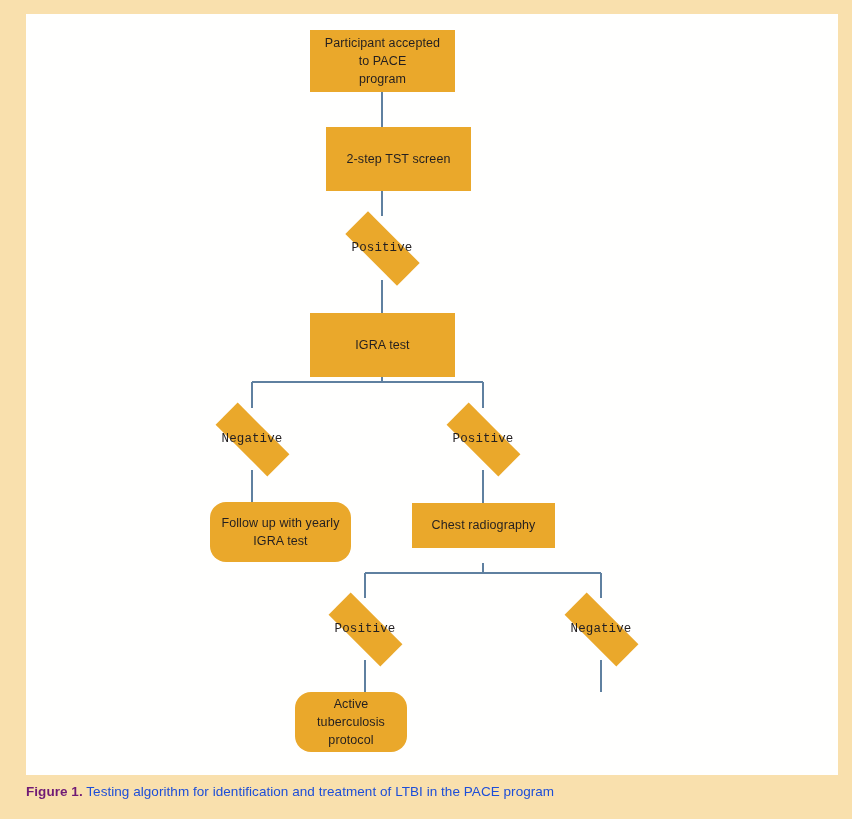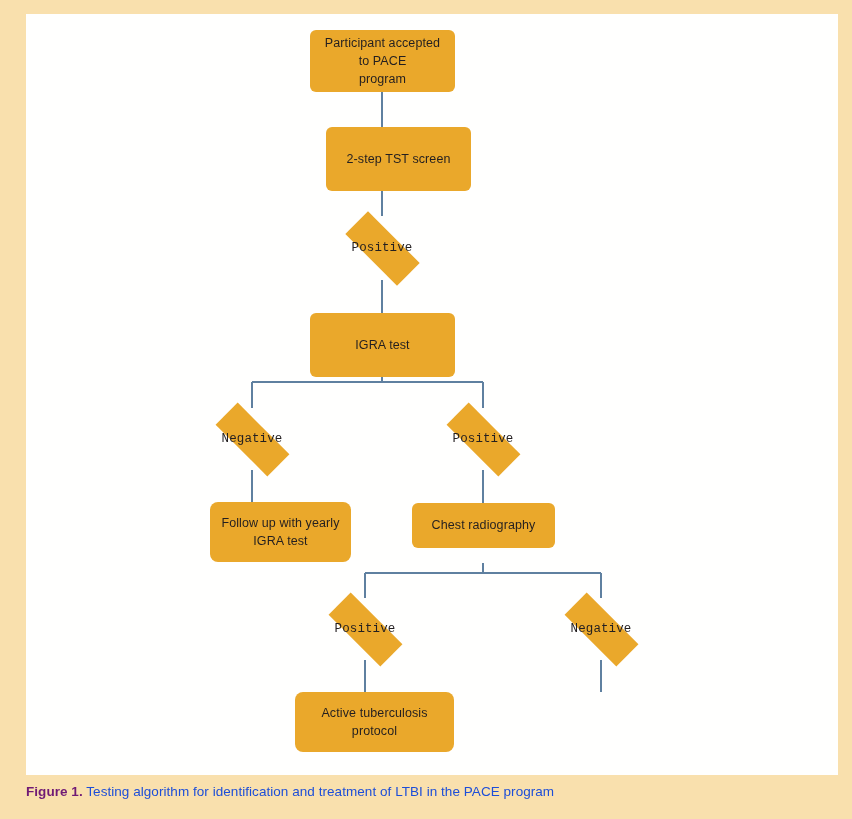--- a/index.html
+++ b/index.html
@@ -49,30 +49,29 @@
     position: absolute;
     box-sizing: border-box;
     display: flex;
     align-items: center;
     justify-content: center;
     text-align: center;
     color: #231f20;
     font-size: 12.5px;
     line-height: 1.45;
     letter-spacing: 0.1px;
-    border-radius: 6px;
   }
 
   .node-rect {
     background: #eaa82b;
   }
 
   .node-round {
     background: #eaa82b;
-    border-radius: 8px;
+    border-radius: 16px;
   }
 
   
   .node-diamond {
     background: transparent;
   }
   .node-diamond .diamond-shape {
     position: absolute;
     left: 50%;
     top: 50%;
@@ -191,21 +190,21 @@
                    transform: rotate(45deg) scale(1.38, 0.59);"></span>
       <span class="diamond-label">Positive</span>
     </div>
 
     <div class="node node-diamond" style="left:502px; top:584px; width:146px; height:62px;">
       <span class="diamond-shape" style="width:53px; height:53px; margin-left:-26.5px; margin-top:-26.5px;
                    transform: rotate(45deg) scale(1.38, 0.59);"></span>
       <span class="diamond-label">Negative</span>
     </div>
 
-    <div class="node node-round" style="left:269px; top:678px; width:159px; height:60px;">
+    <div class="node node-round" style="left:269px; top:678px; width:112px; height:60px;">
       <span class="node-label">Active tuberculosis
 protocol</span>
     </div>
 
 
   </div>
 
   <div id="figure-caption"><span class="caption-label">Figure 1.</span><span class="caption-text"> Testing algorithm for identification and treatment of LTBI in the PACE program</span></div>
 
 </div>

